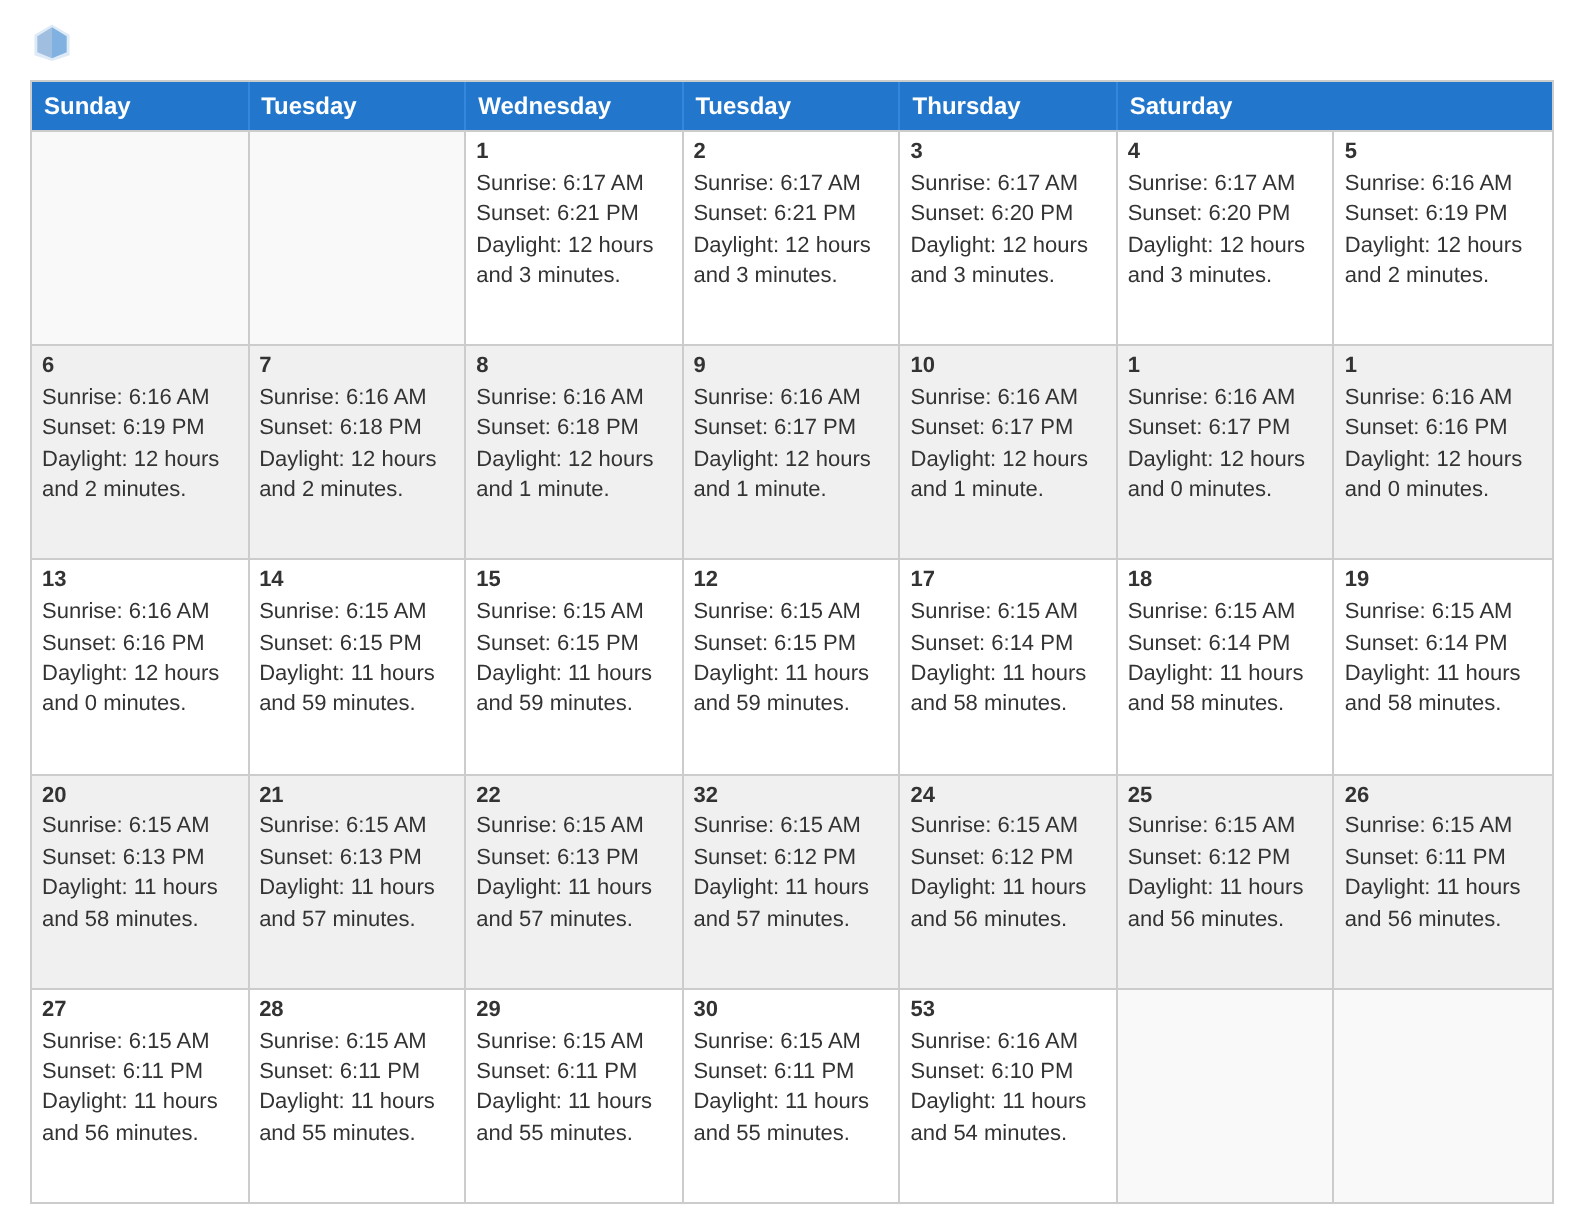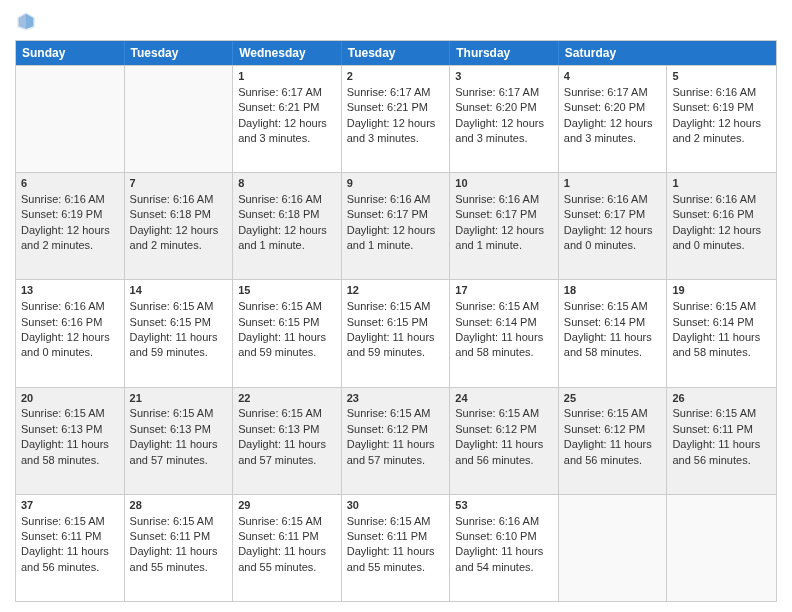--- a/index.html
+++ b/index.html
@@ -208,35 +208,35 @@
         <div class="cal-row">
           <div class="cal-cell shaded"><span class="day-num">20</span><span class="cell-text" style="white-space: pre-line;">Sunrise: 6:15 AM
 Sunset: 6:13 PM
 Daylight: 11 hours and 58 minutes.</span></div>
           <div class="cal-cell shaded"><span class="day-num">21</span><span class="cell-text" style="white-space: pre-line;">Sunrise: 6:15 AM
 Sunset: 6:13 PM
 Daylight: 11 hours and 57 minutes.</span></div>
           <div class="cal-cell shaded"><span class="day-num">22</span><span class="cell-text" style="white-space: pre-line;">Sunrise: 6:15 AM
 Sunset: 6:13 PM
 Daylight: 11 hours and 57 minutes.</span></div>
-          <div class="cal-cell shaded"><span class="day-num">23</span><span class="cell-text" style="white-space: pre-line;">Sunrise: 6:15 AM
+          <div class="cal-cell shaded"><span class="day-num">32</span><span class="cell-text" style="white-space: pre-line;">Sunrise: 6:15 AM
 Sunset: 6:12 PM
 Daylight: 11 hours and 57 minutes.</span></div>
           <div class="cal-cell shaded"><span class="day-num">24</span><span class="cell-text" style="white-space: pre-line;">Sunrise: 6:15 AM
 Sunset: 6:12 PM
 Daylight: 11 hours and 56 minutes.</span></div>
           <div class="cal-cell shaded"><span class="day-num">25</span><span class="cell-text" style="white-space: pre-line;">Sunrise: 6:15 AM
 Sunset: 6:12 PM
 Daylight: 11 hours and 56 minutes.</span></div>
           <div class="cal-cell shaded"><span class="day-num">26</span><span class="cell-text" style="white-space: pre-line;">Sunrise: 6:15 AM
 Sunset: 6:11 PM
 Daylight: 11 hours and 56 minutes.</span></div>
         </div>
         <div class="cal-row">
-          <div class="cal-cell"><span class="day-num">37</span><span class="cell-text" style="white-space: pre-line;">Sunrise: 6:15 AM
+          <div class="cal-cell"><span class="day-num">27</span><span class="cell-text" style="white-space: pre-line;">Sunrise: 6:15 AM
 Sunset: 6:11 PM
 Daylight: 11 hours and 56 minutes.</span></div>
           <div class="cal-cell"><span class="day-num">28</span><span class="cell-text" style="white-space: pre-line;">Sunrise: 6:15 AM
 Sunset: 6:11 PM
 Daylight: 11 hours and 55 minutes.</span></div>
           <div class="cal-cell"><span class="day-num">29</span><span class="cell-text" style="white-space: pre-line;">Sunrise: 6:15 AM
 Sunset: 6:11 PM
 Daylight: 11 hours and 55 minutes.</span></div>
           <div class="cal-cell"><span class="day-num">30</span><span class="cell-text" style="white-space: pre-line;">Sunrise: 6:15 AM
 Sunset: 6:11 PM

